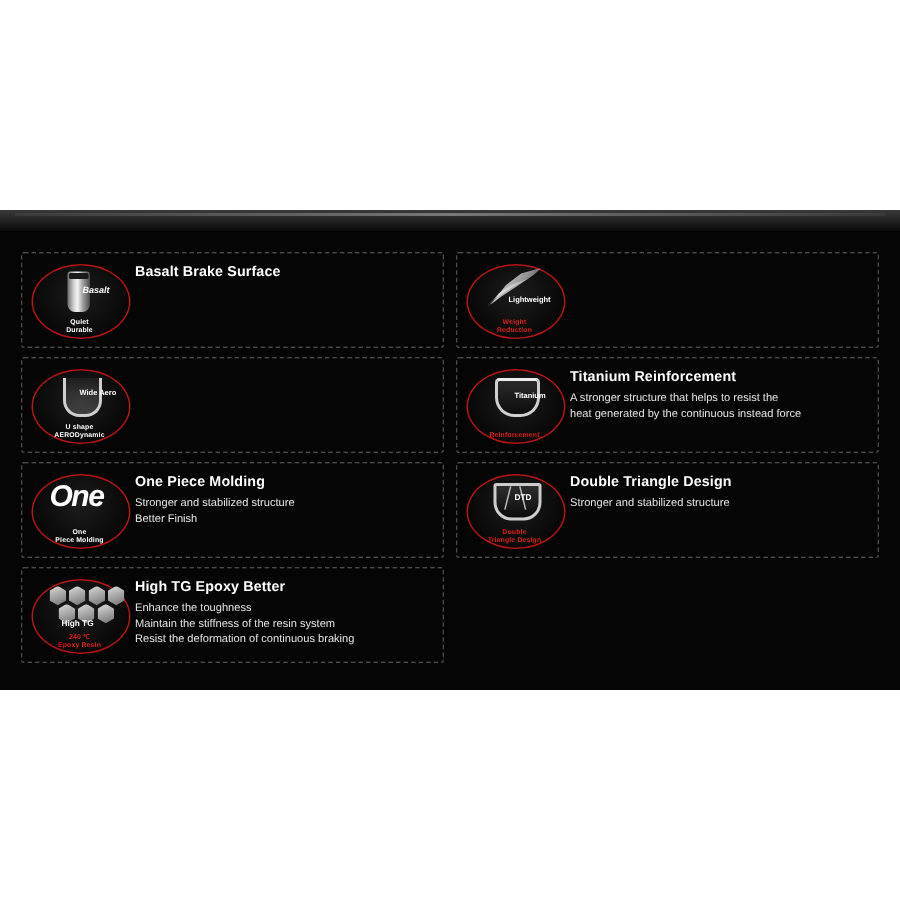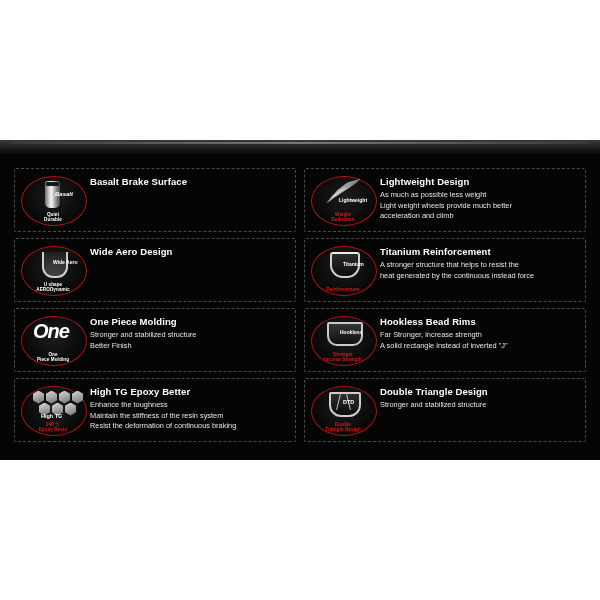--- a/index.html
+++ b/index.html
@@ -376,21 +376,20 @@
             <div class="badge-inner">
               <div class="art">
                 <div class="ushape"></div>
                 <div class="label-aero">Wide Aero</div>
               </div>
               <div class="badge-caption">U shape
 AERODynamic</div>
             </div>
           </div>
           <div class="txt">
-            <p class="f-title">Wide Aero Design</p>
           </div>
         </div>
 
         <div class="feature">
           <div class="badge">
             <div class="badge-ellipse"></div>
             <div class="badge-inner">
               <div class="art">
                 <div class="one-text">One</div>
               </div>
@@ -445,64 +444,40 @@
             <div class="badge-inner">
               <div class="art">
                 <div class="feather"></div>
                 <div class="feather2"></div>
                 <div class="label-light">Lightweight</div>
               </div>
               <div class="badge-caption red">Weight
 Reduction</div>
             </div>
           </div>
-          <div class="txt">
-            <p class="f-title">Lightweight Design</p>
-            <p class="f-line">As much as possible less weight
-Light weight wheels provide much better
-acceleration and climb</p>
-          </div>
         </div>
 
         <div class="feature">
           <div class="badge">
             <div class="badge-ellipse"></div>
             <div class="badge-inner">
               <div class="art">
                 <div class="ti-shape"></div>
                 <div class="label-ti">Titanium</div>
               </div>
               <div class="badge-caption red">Reinforcement</div>
             </div>
           </div>
           <div class="txt">
             <p class="f-title">Titanium Reinforcement</p>
             <p class="f-line">A stronger structure that helps to resist the
 heat generated by the continuous instead force</p>
           </div>
         </div>
 
-        <div class="feature">
-          <div class="badge">
-            <div class="badge-ellipse"></div>
-            <div class="badge-inner">
-              <div class="art">
-                <div class="hook-shape"></div>
-                <div class="label-hook">Hookless</div>
-              </div>
-              <div class="badge-caption red">Stronger
-Increse Strength</div>
-            </div>
-          </div>
-          <div class="txt">
-            <p class="f-title">Hookless Bead Rims</p>
-            <p class="f-line">Far Stronger, increase strength
-A solid rectangle instead of  inverted "J"</p>
-          </div>
-        </div>
 
         <div class="feature">
           <div class="badge">
             <div class="badge-ellipse"></div>
             <div class="badge-inner">
               <div class="art">
                 <div class="dt-shape"></div>
                 <div class="dt-line1"></div>
                 <div class="dt-line2"></div>
                 <div class="label-dtd">DTD</div>

